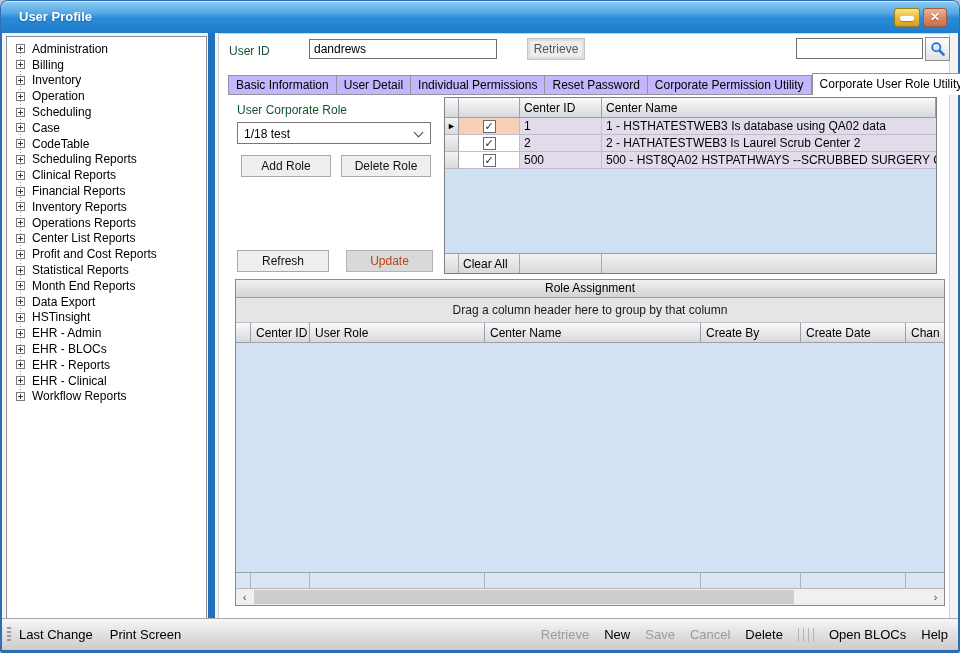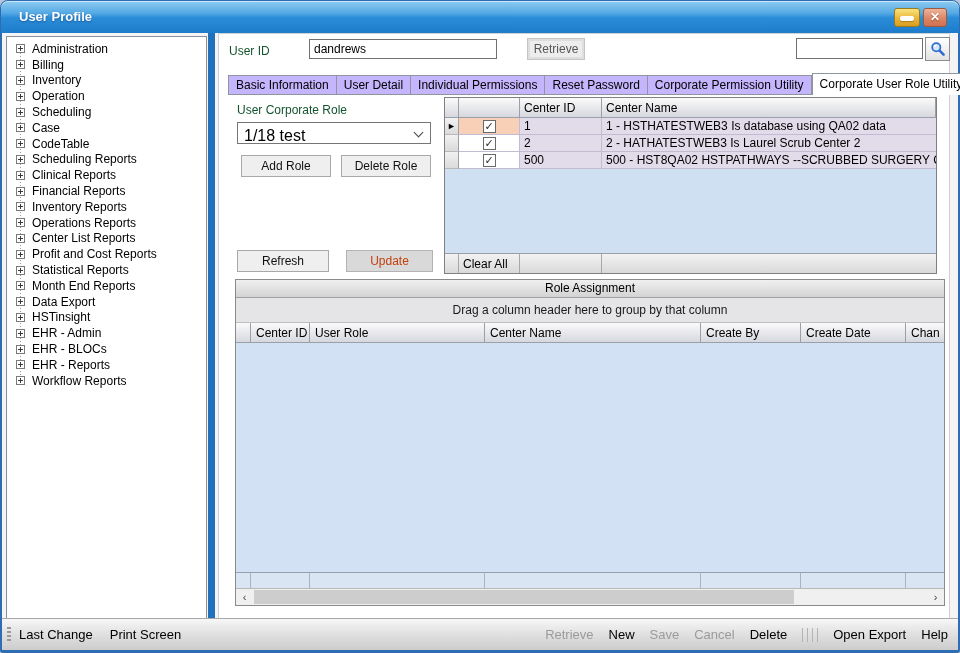--- a/index.html
+++ b/index.html
@@ -66,21 +66,21 @@
   .tabstrip { position:absolute; left:9px; top:39px; height:22px; display:flex; align-items:flex-end; }
   .tab { height:20px; line-height:18px; padding:0 7px; font-size:12px; background:#c4b5fd;
     border:1px solid #8e959f; border-left:none; white-space:nowrap; cursor:default; }
   .tab:first-child { border-left:1px solid #8e959f; }
   .tab.active { background:#fff; height:22px; line-height:21px; border-left:1px solid #8e959f;
     border-bottom:none; }
 
   
   .lbl-role { left:18px; top:69px; }
   .combo { position:absolute; left:18px; top:88px; width:194px; height:22px; border:1px solid #767676;
-    background:#fff; font-size:16px;text-align:center; }
+    background:#fff; font-size:12px;text-align:center; }
   .combo .val { position:absolute; left:6px; top:4px; }
   .combo .chev { position:absolute; right:8px; top:6px; width:7px; height:7px;
     border-right:1px solid #444; border-bottom:1px solid #444; transform:rotate(45deg); }
   .btn-add { left:22px; top:121px; width:90px; height:22px; }
   .btn-del { left:122px; top:121px; width:90px; height:22px; }
   .btn-refresh { left:18px; top:216px; width:92px; height:22px; }
   .btn-update { left:127px; top:216px; width:87px; height:22px; background:#d9d9d9;
     color:#c2410c; border-color:#b3b3b3; }
 
   
@@ -248,20 +248,24 @@
         <div class="tree-item">
             <span class="tree-plus"></span>
             <span>EHR - BLOCs</span>
           </div>
         <div class="tree-item">
             <span class="tree-plus"></span>
             <span>EHR - Reports</span>
           </div>
         <div class="tree-item">
             <span class="tree-plus"></span>
+            <span>EHR - Clinical</span>
+          </div>
+        <div class="tree-item">
+            <span class="tree-plus"></span>
             <span>Workflow Reports</span>
           </div>
       </div>
     </div>
 
     <div class="splitter"></div>
 
     <div class="main-panel">
 
       <span class="lbl lbl-userid">User ID</span>
@@ -383,19 +387,19 @@
         <span class="sb-item">New</span>
         <span class="sb-item disabled">Save</span>
         <span class="sb-item disabled">Cancel</span>
         <span class="sb-item">Delete</span>
         <span class="sb-sep">
             <i></i>
             <i></i>
             <i></i>
             <i></i>
           </span>
-        <span class="sb-item">Open Export</span>
+        <span class="sb-item">Open BLOCs</span>
         <span class="sb-item">Help</span>
       </div>
     </div>
 
   </div>
 </div>
 
 </body></html>

